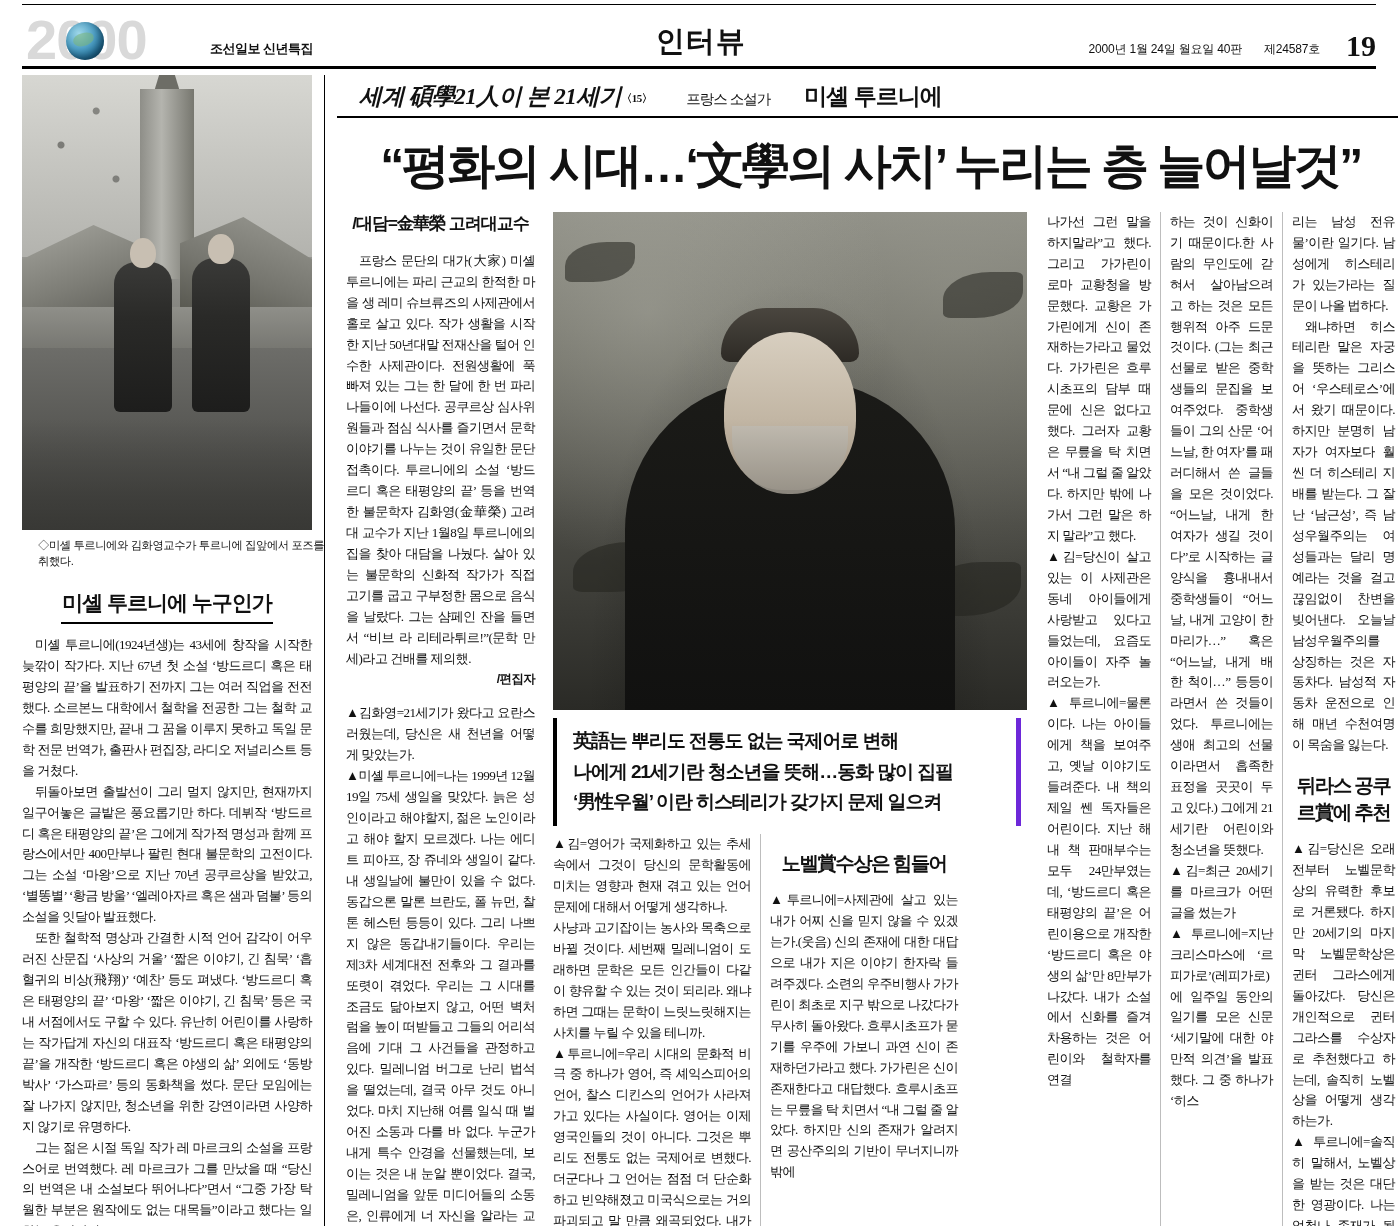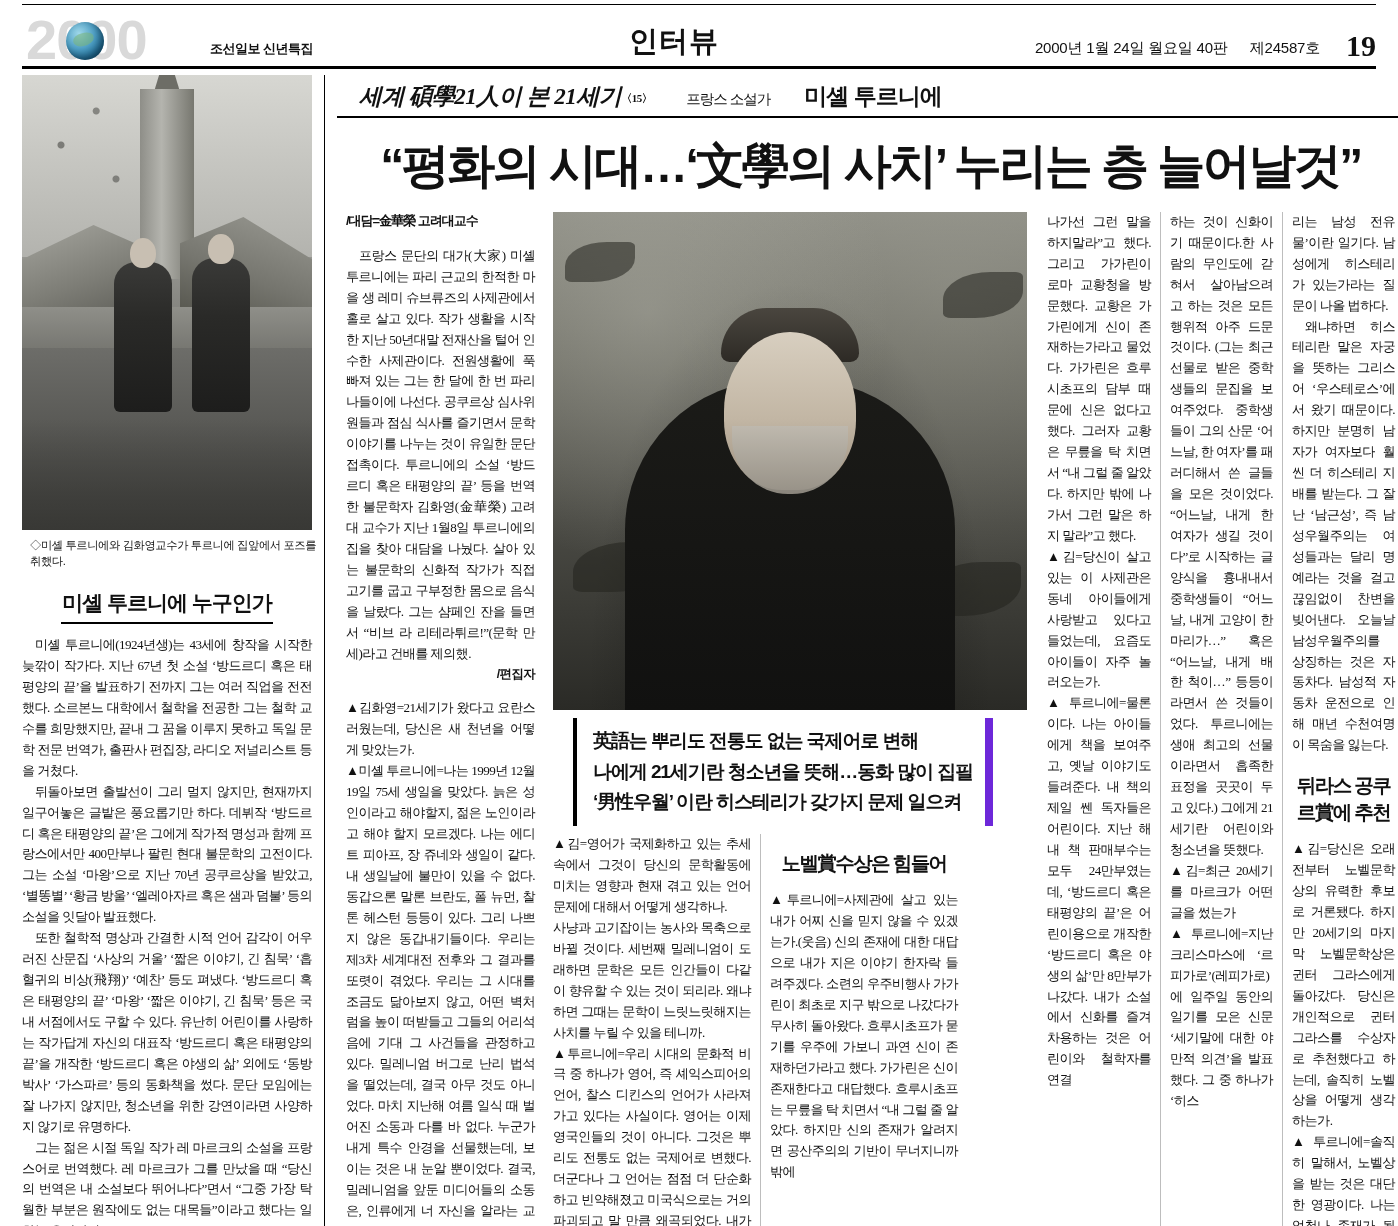--- a/index.html
+++ b/index.html
@@ -94,21 +94,21 @@
   .masthead-right {
     flex: 0 0 auto;
     display: flex;
     align-items: flex-end;
     gap: 22px;
     padding-bottom: 8px;
   }
   .masthead-right .date,
   .masthead-right .issue {
     font-family: "Liberation Sans", sans-serif;
-    font-size: 15px;
+    font-size: 12px;
     letter-spacing: -0.2px;
   }
   .masthead-right .pageno {
     font-family: "Liberation Serif", serif;
     font-size: 30px;
     font-weight: bold;
     line-height: 0.85;
     margin-left: 4px;
   }
 
@@ -200,21 +200,21 @@
   .photo-main .grass {
     position: absolute; left: 0; right: 0; bottom: 0; height: 110px;
     background: linear-gradient(to bottom, rgba(90,90,86,.2), rgba(55,55,52,.85));
   }
 
   .photo-caption {
     font-family: "Liberation Sans", sans-serif;
     font-size: 11.3px;
     line-height: 1.42;
     letter-spacing: -0.4px;
-    margin: 7px 0 0 8px;
+    margin: 7px 0 0 16px;
     width: 288px;
   }
 
   .box-heading {
     font-family: "Liberation Sans", sans-serif;
     font-weight: bold;
     font-size: 21px;
     letter-spacing: -1px;
     text-align: center;
     margin: 20px 0 0 0;
@@ -329,23 +329,23 @@
     border-left: 1px solid #bdbdbd;
   }
   .mcol-narrow {
     width: 122px;
     flex: 0 0 122px;
   }
 
   .byline {
     font-family: "Liberation Sans", sans-serif;
     font-weight: bold;
-    font-size: 13px;
+    font-size: 17px;
     letter-spacing: -1px;
-    text-align: left;
+    text-align: center;
     margin: 0 0 16px 0;
   }
 
   .section-head {
     font-family: "Liberation Sans", sans-serif;
     font-weight: bold;
     font-size: 19.5px;
     letter-spacing: -1.6px;
     text-align: center;
     margin: 16px 0 13px 0;
@@ -400,27 +400,26 @@
   .photo-interview .beard {
     position: absolute;
     left: 50%; top: 214px;
     transform: translateX(-50%);
     width: 116px; height: 68px;
     background: linear-gradient(to bottom, rgba(190,185,175,.9), rgba(150,145,135,.9));
     border-radius: 0 0 56px 56px;
   }
 
   .pullquote {
-    width: 420px;
+    width: 468px;
     box-sizing: border-box;
     border-left: 4px solid #000;
-    border-right: 8px solid #6d28d9;
+    border-right: 5px solid #6d28d9;
     padding: 8px 10px 8px 16px;
     margin-bottom: 8px;
-    margin-left: 20px;
   }
   .pullquote .line {
     font-family: "Liberation Sans", sans-serif;
     font-weight: bold;
     font-size: 19px;
     letter-spacing: -1.1px;
     line-height: 1.62;
     white-space: nowrap;
   }
   .flow-cols {

